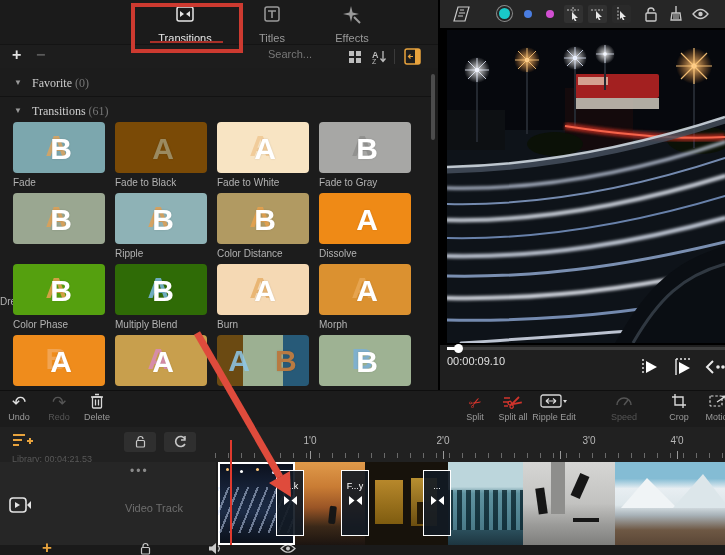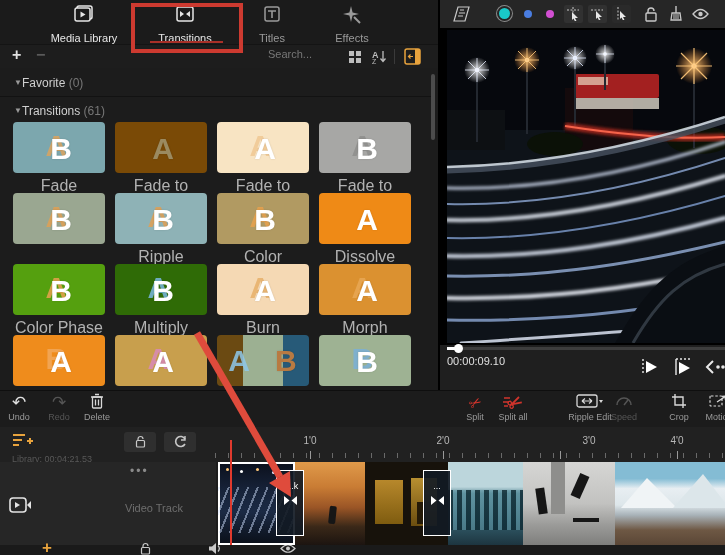--- a/index.html
+++ b/index.html
@@ -18,29 +18,29 @@
   .subbar{position:absolute;left:0;top:45px;width:440px;height:23px;background:#1d1d1d;border-bottom:1px solid #131313;}
   .pm{position:absolute;top:1px;font-size:16px;font-weight:bold;}
   .search{position:absolute;left:200px;top:2px;width:110px;background:transparent;border:none;outline:none;
           color:#8a8a8a;font-size:11px;text-align:right;font-family:"Liberation Sans",sans-serif;}
   .search::placeholder{color:#777;}
   .vsep{position:absolute;top:4px;width:1px;height:15px;background:#3a3a3a;}
   
   .list{position:absolute;left:0;top:68px;width:440px;height:322px;background:#1c1c1c;overflow:hidden;}
   .group-head{position:absolute;left:0;width:432px;height:26px;border-bottom:1px solid #121212;}
   .group-head .arr{position:absolute;left:14px;top:8px;font-size:8px;color:#999;}
-  .group-head .gname{position:absolute;left:22px;top:6px;font-size:12px;color:#cfcfcf;}
+  .group-head .gname{position:absolute;left:32px;top:6px;font-size:12px;color:#cfcfcf;font-family:Liberation Serif, serif;}
   .group-head .gcount{font-size:12px;color:#777;}
   .tile{position:absolute;width:92px;height:51px;border-radius:4px;cursor:pointer;}
   .tile .ghost{position:absolute;left:50%;top:50%;transform:translate(-62%,-58%);font-size:30px;font-weight:bold;opacity:.85;line-height:1;}
   .tile .mainl{position:absolute;left:50%;top:50%;transform:translate(-40%,-46%);font-size:30px;font-weight:bold;color:#fff;
                text-shadow:0 0 2px rgba(0,0,0,.15);line-height:1;}
   .tile.split .ghost{transform:translate(-160%,-50%);}
   .tile.split .mainl{transform:translate(55%,-50%);}
-  .tile-label{position:absolute;width:92px;text-align:center;font-size:16px;color:#b2b2b2;}
+  .tile-label{position:absolute;width:92px;font-size:10px;color:#b2b2b2;}
   .scrollthumb{position:absolute;left:431px;top:74px;width:4px;height:66px;background:#4c4c4c;border-radius:2px;}
   .panel-div{position:absolute;left:438px;top:0;width:2px;height:390px;background:#000;}
   
   .pv-toolbar{position:absolute;left:440px;top:0;width:285px;height:28px;background:#262626;border-bottom:1px solid #141414;}
   .dot{position:absolute;border-radius:50%;cursor:pointer;}
   .curbtn{position:absolute;top:5px;width:19px;height:18px;background:#313131;border-radius:2px;cursor:pointer;}
   .pv-area{position:absolute;left:440px;top:28px;width:285px;height:362px;background:#1f1f1f;}
   .pv-black{position:absolute;left:0;top:0;width:285px;height:317px;background:#000;}
   .seek{position:absolute;left:7px;top:319px;width:278px;height:3px;background:#3d3d3d;cursor:pointer;}
   .seek .done{position:absolute;left:0;top:0;height:3px;width:10px;background:#fff;}
@@ -77,28 +77,20 @@
            background:repeating-linear-gradient(112deg,rgba(210,226,255,.85) 0 2px,transparent 2px 9px);}
   .fig{position:absolute;background:#161616;}
   .overlay-svg{position:absolute;left:0;top:0;z-index:50;pointer-events:none;}
 </style>
 </head>
 <body>
 
 <div class="app">
 
   <div class="tabsbar">
-    <div class="tab bright" style="left:39px;">
-      <svg width="24" height="22" viewBox="0 0 24 22">
-        <rect x="5" y="2" width="15" height="13" rx="2" fill="none" stroke="#e6e6e6" stroke-width="1.5"></rect>
-        <rect x="3" y="4" width="15" height="13" rx="2" fill="#1b1b1b" stroke="#e6e6e6" stroke-width="1.5"></rect>
-        <path d="M8.5,7.5 L13.5,10.5 L8.5,13.5 Z" fill="#e6e6e6"></path>
-      </svg>
-      <span class="tlabel">Media Library</span>
-    </div>
     <div class="tab bright" style="left:140px;">
       <svg width="24" height="22" viewBox="0 0 24 22">
         <rect x="4" y="3" width="16" height="14" rx="2" fill="none" stroke="#e6e6e6" stroke-width="1.5"></rect>
         <path d="M7,7 L11,10 L7,13 Z M17,7 L13,10 L17,13 Z" fill="#e6e6e6"></path>
       </svg>
       <span class="tlabel">Transitions</span>
     </div>
     <div class="tab" style="left:307px;">
       <svg width="24" height="22" viewBox="0 0 24 22">
         <path d="M11,2 L12.6,8.4 L19,10 L12.6,11.6 L11,18 L9.4,11.6 L3,10 L9.4,8.4 Z" fill="#9a9a9a"></path>
@@ -390,21 +382,21 @@
             <g transform="rotate(-28 14 9)">
               <path d="M9,9 L19,6 M9,9 L19,12" stroke="#d0342c" stroke-width="1.8"></path>
               <circle cx="8" cy="7" r="1.7" fill="none" stroke="#d0342c" stroke-width="1.3"></circle>
               <circle cx="8" cy="11" r="1.7" fill="none" stroke="#d0342c" stroke-width="1.3"></circle>
             </g>
           </svg>
       </span>
       <span class="tlbl">Split all</span>
     </div>
 
-    <div class="titem" style="left:564px;width:52px;">
+    <div class="titem" style="left:528px;width:52px;">
       <span class="ticon">
         <svg width="28" height="16" viewBox="0 0 28 16">
             <rect x="1" y="2" width="20" height="12" rx="2" fill="none" stroke="#d8d8d8" stroke-width="1.3"></rect>
             <path d="M6,8 L9,5.5 M6,8 L9,10.5 M6,8 H16 M16,8 L13,5.5 M16,8 L13,10.5" stroke="#d8d8d8" stroke-width="1.2" fill="none"></path>
             <path d="M23,7 L27,7 L25,10 Z" fill="#d8d8d8"></path>
           </svg>
       </span>
       <span class="tlbl">Ripple Edit</span>
     </div>
 
@@ -505,20 +497,26 @@
       <span class="abs" style="left:6px;top:16px;width:0;height:0;border-left:26px solid transparent;border-right:30px solid transparent;border-bottom:30px solid #f0f4f6;"></span>
       <span class="abs" style="left:58px;top:12px;width:0;height:0;border-left:30px solid transparent;border-right:26px solid transparent;border-bottom:34px solid #dce6ea;"></span>
     </div>
 
     <div class="marker" style="left:276px;">
       <span class="mtxt">F...k</span>
       <svg width="13" height="9" viewBox="0 0 13 9">
           <path d="M0,0 L5.5,4.5 L0,9 Z M13,0 L7.5,4.5 L13,9 Z" fill="#fff"></path>
         </svg>
     </div>
+    <div class="marker" style="left:341px;">
+      <span class="mtxt">F...y</span>
+      <svg width="13" height="9" viewBox="0 0 13 9">
+          <path d="M0,0 L5.5,4.5 L0,9 Z M13,0 L7.5,4.5 L13,9 Z" fill="#fff"></path>
+        </svg>
+    </div>
     <div class="marker" style="left:423px;">
       <span class="mtxt">...</span>
       <svg width="13" height="9" viewBox="0 0 13 9">
           <path d="M0,0 L5.5,4.5 L0,9 Z M13,0 L7.5,4.5 L13,9 Z" fill="#fff"></path>
         </svg>
     </div>
 
     <div class="bstrip">
       <span class="abs" style="left:42px;top:-7px;color:#e8a33d;font-size:17px;font-weight:bold;">+</span>
       <svg class="abs" style="left:140px;top:-3px;" width="11" height="13" viewBox="0 0 11 13">

